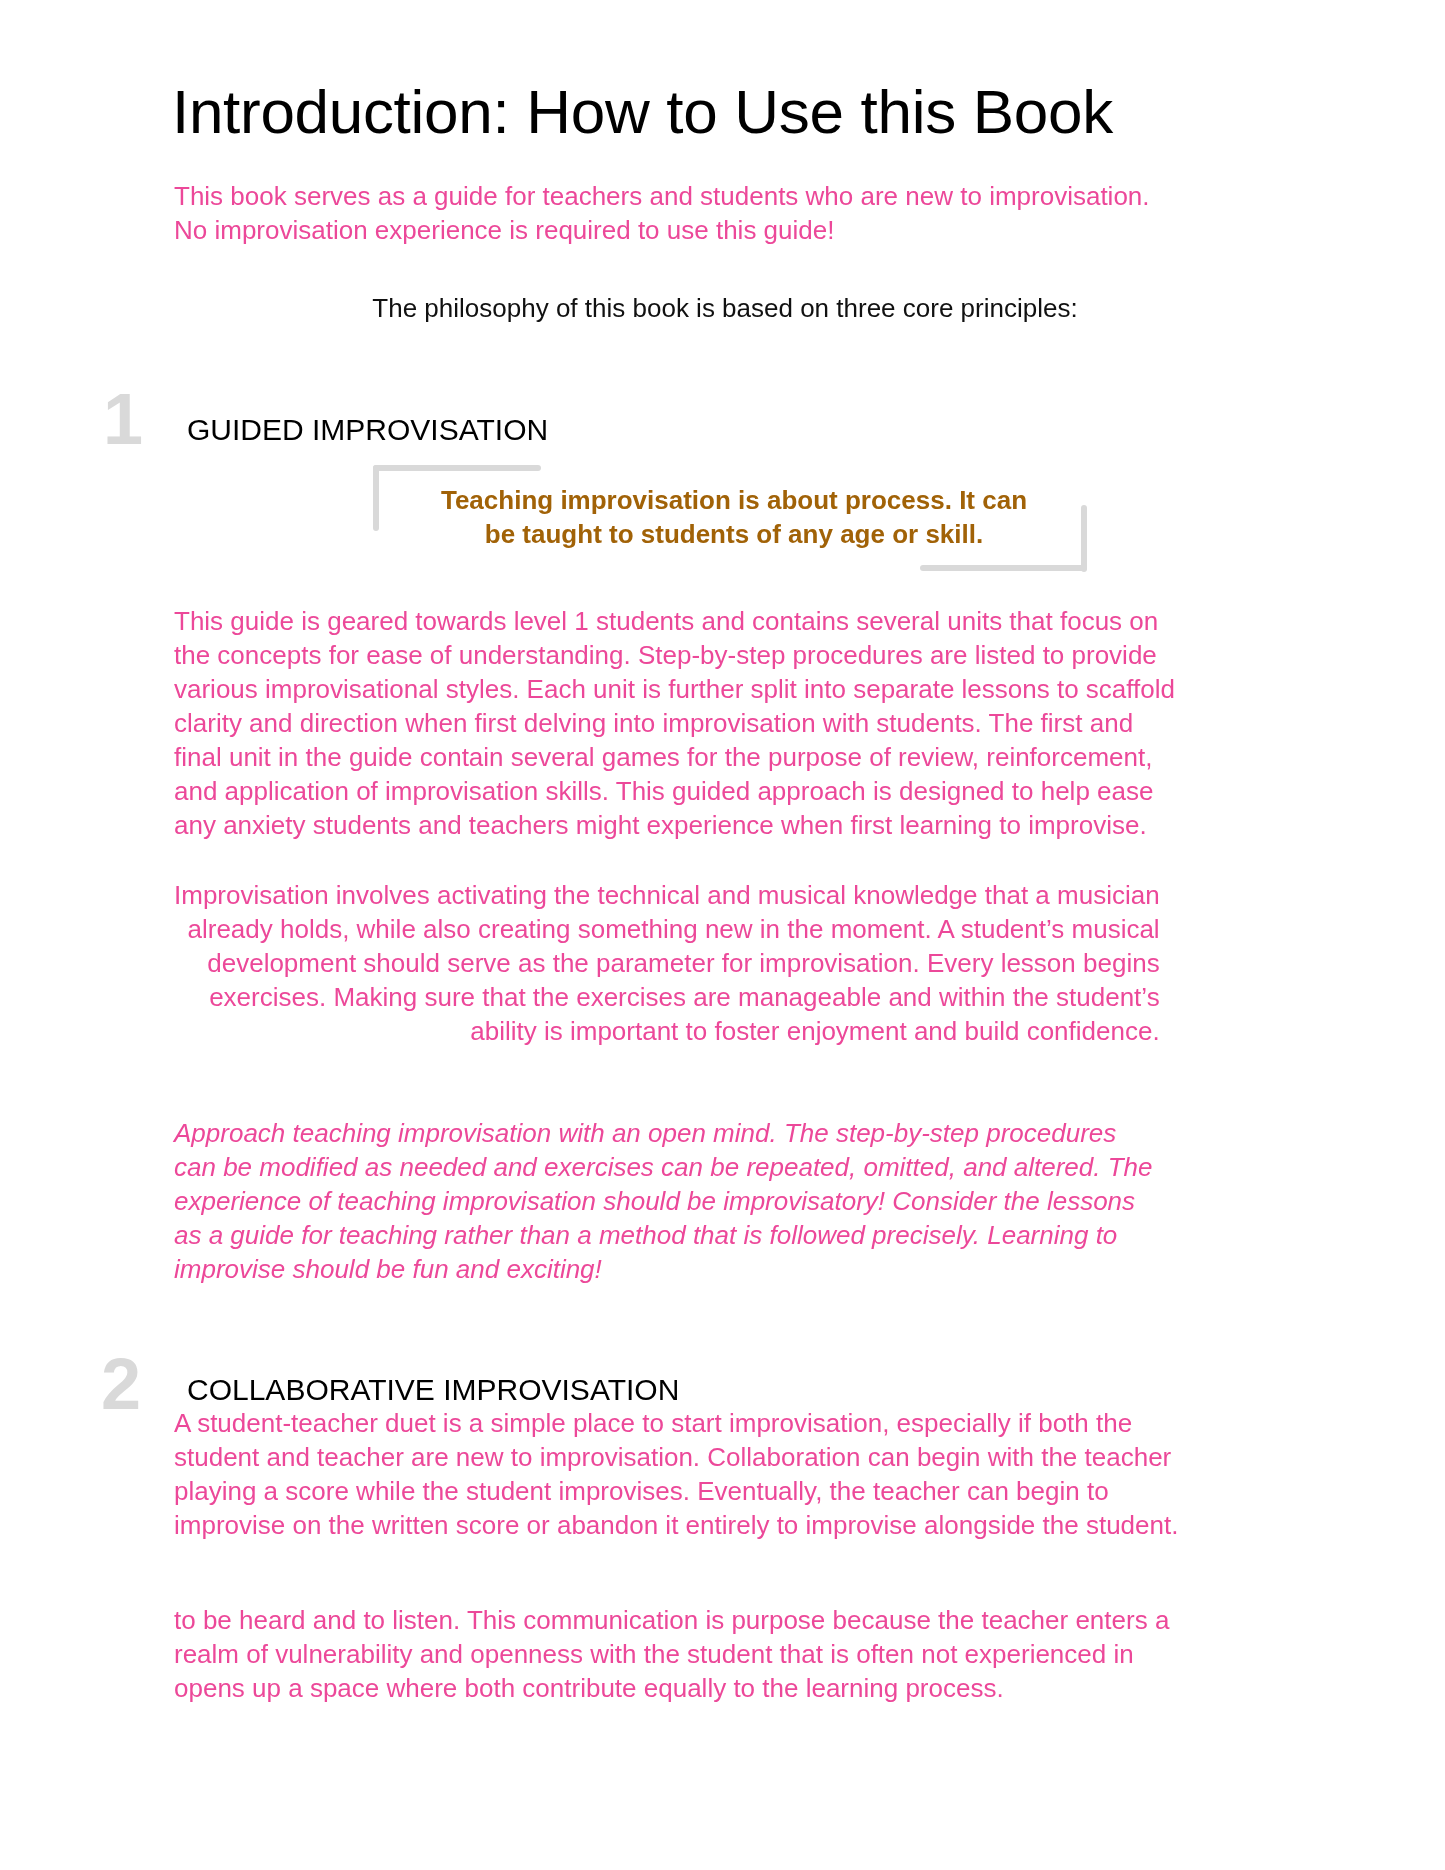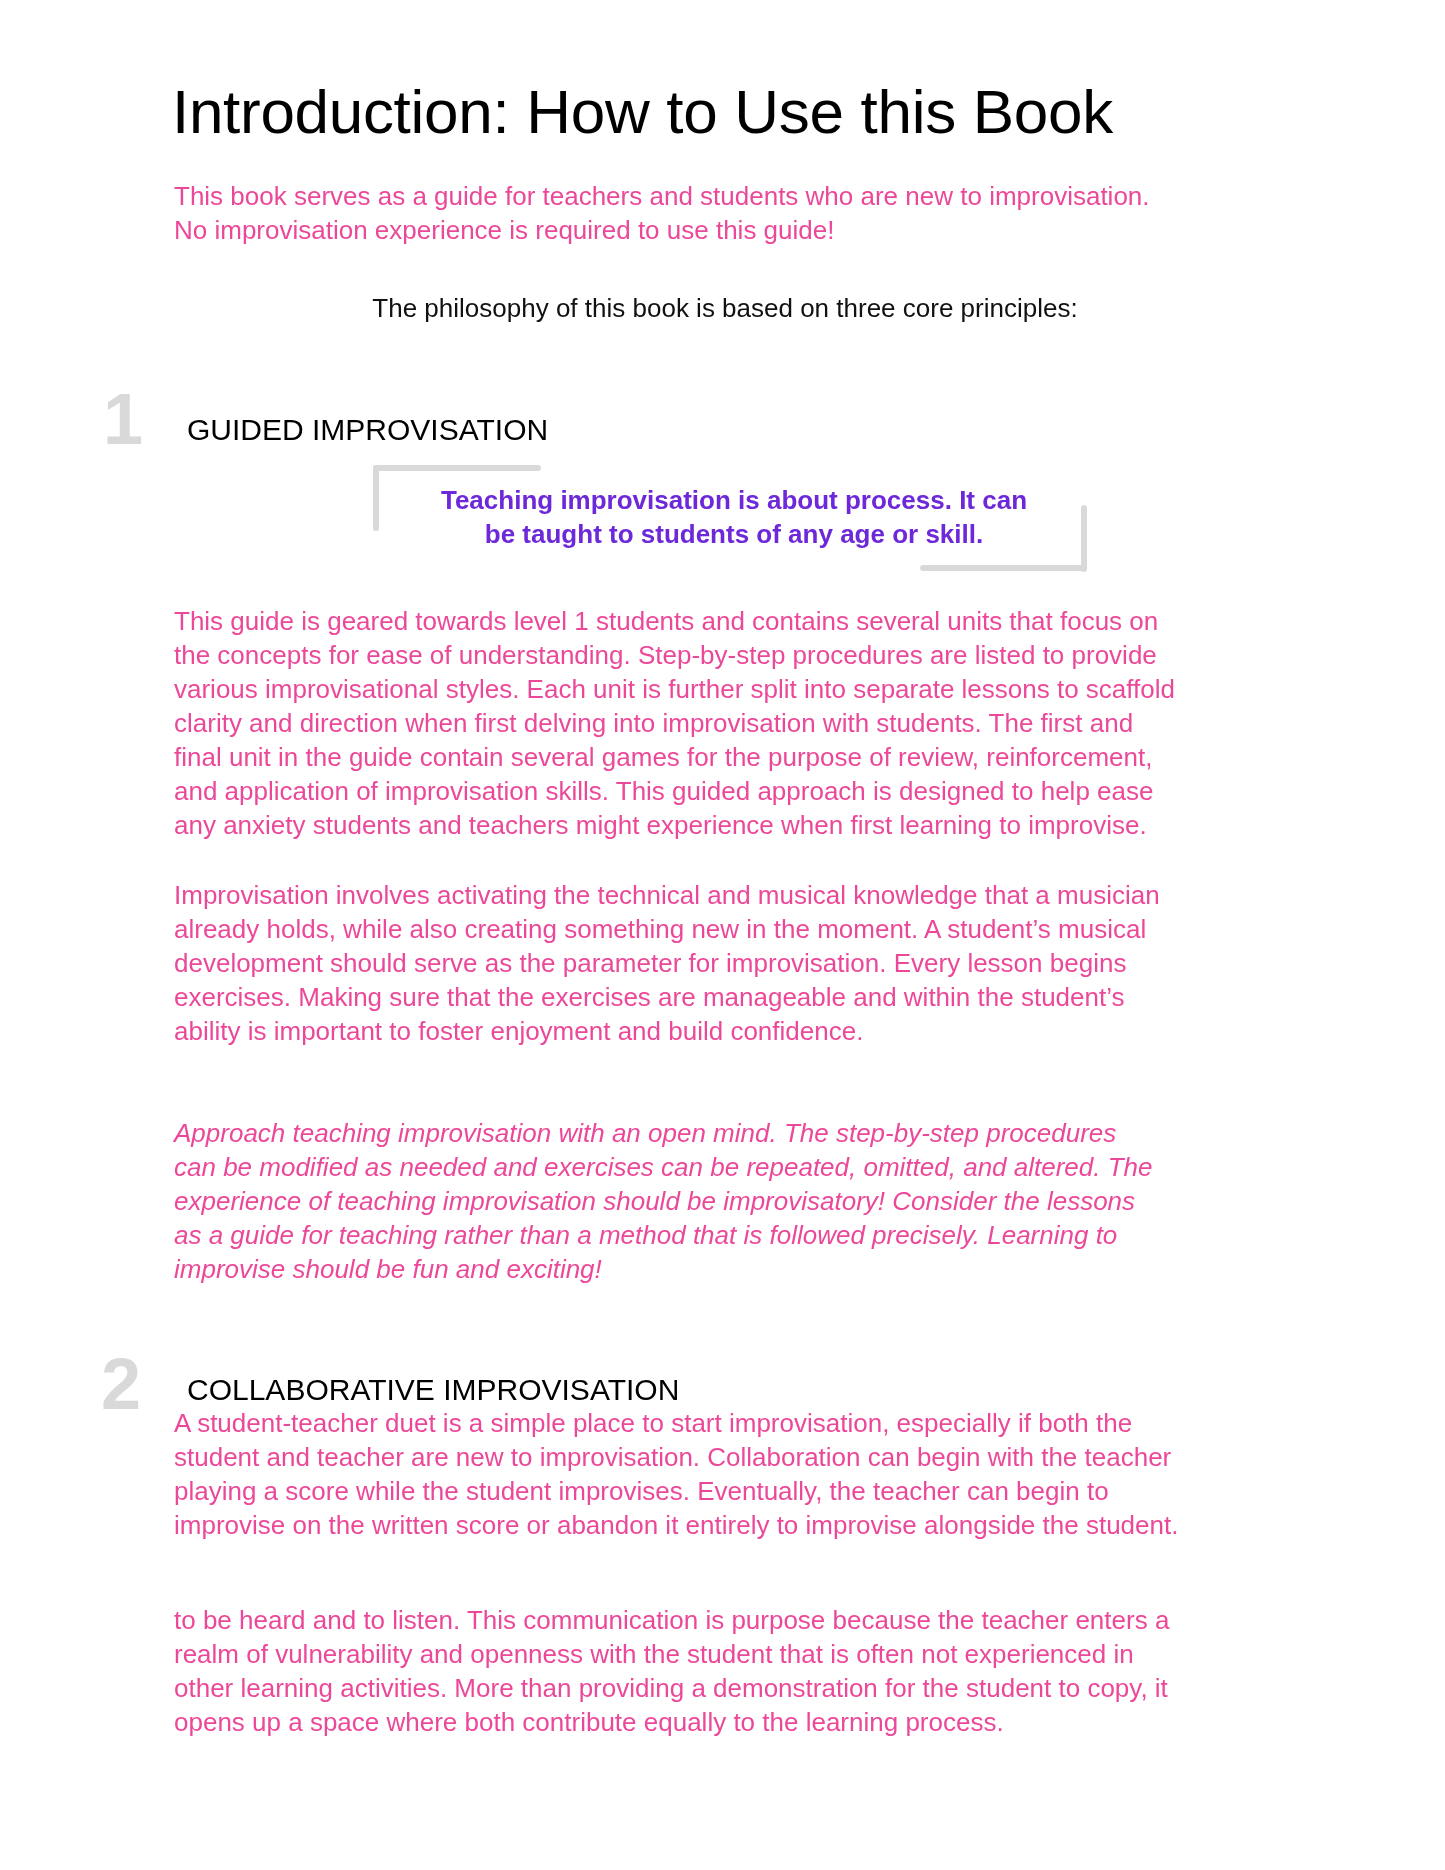--- a/index.html
+++ b/index.html
@@ -60,21 +60,21 @@
       font-weight: normal;
     }
     .quote {
       left: 380px;
       width: 708px;
       text-align: center;
       font-size: 26px;
       line-height: 34px;
       font-weight: bold;
       margin: 0;
-      color: #6d28d9;
+      color: #a16207;
     }
     .quote .line { display: block; white-space: nowrap; }
     .bracket {
       position: absolute;
       background: #d9d9d9;
       border-radius: 3px;
     }
   </style>
 </head>
 <body>
@@ -105,21 +105,21 @@
 <p class="abs para" style="top:604px;">
   <span class="line">This guide is geared towards level 1 students and contains several units that focus on</span>
   <span class="line">the concepts for ease of understanding. Step-by-step procedures are listed to provide</span>
   <span class="line">various improvisational styles. Each unit is further split into separate lessons to scaffold</span>
   <span class="line">clarity and direction when first delving into improvisation with students. The first and</span>
   <span class="line">final unit in the guide contain several games for the purpose of review, reinforcement,</span>
   <span class="line">and application of improvisation skills. This guided approach is designed to help ease</span>
   <span class="line">any anxiety students and teachers might experience when first learning to improvise.</span>
 </p>
 
-<p class="abs para" style="top:878px;">
+<p class="abs para" style="top:878px;text-align:right;">
   <span class="line">Improvisation involves activating the technical and musical knowledge that a musician</span>
   <span class="line">already holds, while also creating something new in the moment. A student’s musical</span>
   <span class="line">development should serve as the parameter for improvisation. Every lesson begins</span>
   <span class="line">exercises. Making sure that the exercises are manageable and within the student’s</span>
   <span class="line">ability is important to foster enjoyment and build confidence.</span>
 </p>
 
 <p class="abs para" style="top:1116px;font-style:italic;">
   <span class="line">Approach teaching improvisation with an open mind. The step-by-step procedures</span>
   <span class="line">can be modified as needed and exercises can be repeated, omitted, and altered. The</span>
@@ -134,15 +134,14 @@
 <p class="abs para" style="top:1406px;">
   <span class="line">A student-teacher duet is a simple place to start improvisation, especially if both the</span>
   <span class="line">student and teacher are new to improvisation. Collaboration can begin with the teacher</span>
   <span class="line">playing a score while the student improvises. Eventually, the teacher can begin to</span>
   <span class="line">improvise on the written score or abandon it entirely to improvise alongside the student.</span>
 </p>
 
 <p class="abs para" style="top:1603px;">
   <span class="line">to be heard and to listen. This communication is purpose because the teacher enters a</span>
   <span class="line">realm of vulnerability and openness with the student that is often not experienced in</span>
-  <span class="line">other learning activities. More than providing a demonstration for the student to copy, it</span>
   <span class="line">opens up a space where both contribute equally to the learning process.</span>
 </p>
 
 </body></html>

